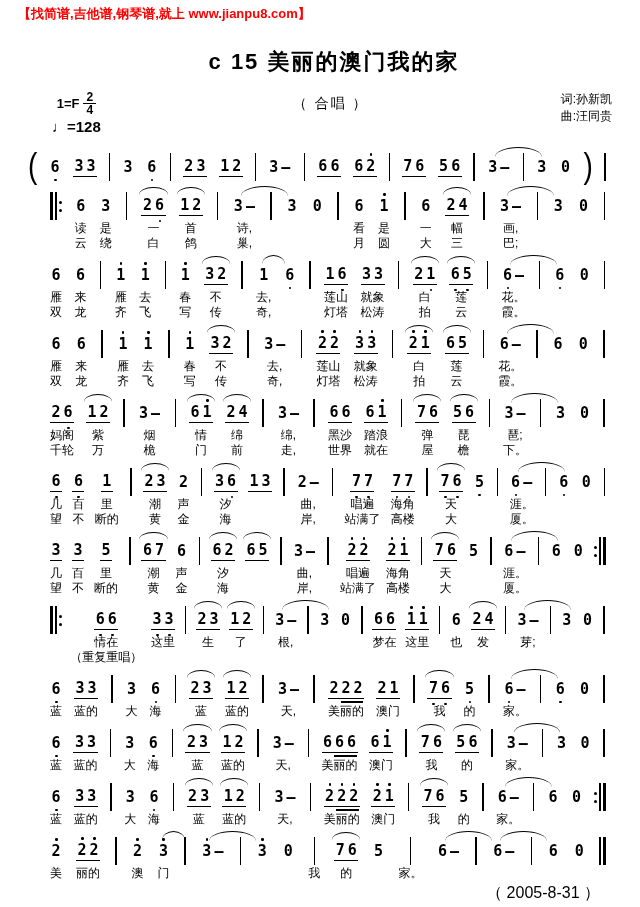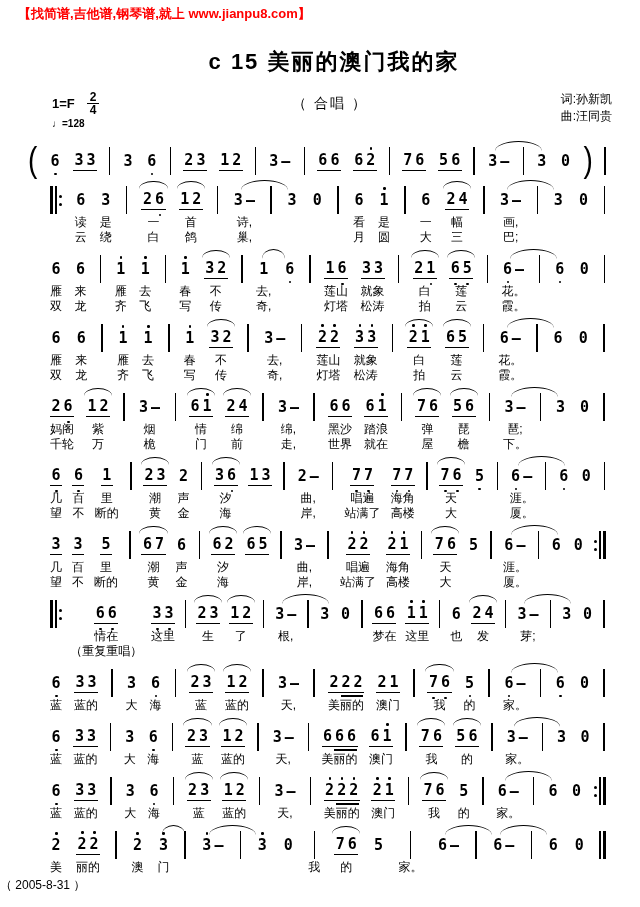--- a/index.html
+++ b/index.html
@@ -2,24 +2,24 @@
 <html><head>
 <meta charset="utf-8">
 <style>
   html,body{margin:0;padding:0;background:#fff;}
   body{width:640px;height:907px;overflow:hidden;position:relative;
        font-family:"Liberation Sans","DejaVu Sans",sans-serif;color:#000;}
   .banner{color:#ff0000;font-size:13px;font-weight:bold;padding:5px 0 0 2px;letter-spacing:0;margin-left:16px;}
   .title{text-align:center;font-size:22px;font-weight:bold;letter-spacing:2px;margin-top:24px;padding-left:28px;}
   .meta{display:flex;align-items:flex-start;margin:14px 28px 0 52px;}
   .keyblock{font-size:13px;font-weight:bold;}
-  .keyline{display:flex;align-items:center;gap:12px;justify-content:center;}
+  .keyline{display:flex;align-items:center;gap:4px;justify-content:center;}
   .frac{display:inline-flex;flex-direction:column;align-items:center;line-height:12px;font-size:12px;}
   .frac .num{border-bottom:1.2px solid #000;padding:0 3px;}
-  .tempoline{margin-top:2px;font-size:10px;}
+  .tempoline{margin-top:2px;font-size:15px;}
   .subtitle{flex:1;text-align:center;font-size:14px;margin-top:4px;letter-spacing:2px;}
   .credits{font-size:12px;text-align:right;line-height:17px;}
   .score{margin:10px 34px 0 50px;}
   .system{display:flex;justify-content:space-between;align-items:flex-start;margin-bottom:2px;}
   .sys-intro{margin-left:-22px;}
   .tok{display:flex;flex-direction:column;align-items:center;}
   .nwrap{height:30px;margin-top:7px;display:flex;align-items:center;position:relative;}
   .grp{position:relative;display:inline-flex;font-family:"DejaVu Sans Mono","Liberation Mono",monospace;
        font-size:15px;font-weight:700;line-height:18px;}
   .grp.u1{border-bottom:1.5px solid #000;padding-bottom:1px;}
@@ -33,21 +33,21 @@
        border-radius:50% 50% 0 0/100% 100% 0 0;}
   .du{position:absolute;bottom:-4.5px;right:1px;width:62%;height:1.5px;background:#000;}
   .bar{width:1.5px;height:28px;background:#000;}
   .rb,.re,.fin{display:flex;align-items:center;gap:2px;height:28px;}
   .thick{width:3px;height:28px;background:#000;}
   .thin{width:1.5px;height:28px;background:#000;}
   .rdots{display:flex;flex-direction:column;gap:5px;}
   .rdots i{width:3px;height:3px;border-radius:50%;background:#000;}
   .paren{font-size:28px;font-weight:400;line-height:28px;transform:scaleY(1.25);}
   .ly{font-size:12px;height:15px;line-height:15px;white-space:nowrap;}
-  .footer{margin:2px 40px 4px 0;font-size:12px;}
+  .footer{margin:2px 40px 4px 0;text-align:right;font-size:16px;}
 </style>
 </head>
 <body>
 
 <div class="banner">【找简谱,吉他谱,钢琴谱,就上 www.jianpu8.com】</div>
 
 <div class="title">c 15 美丽的澳门我的家</div>
 
 <div class="meta">
   <div class="keyblock">

